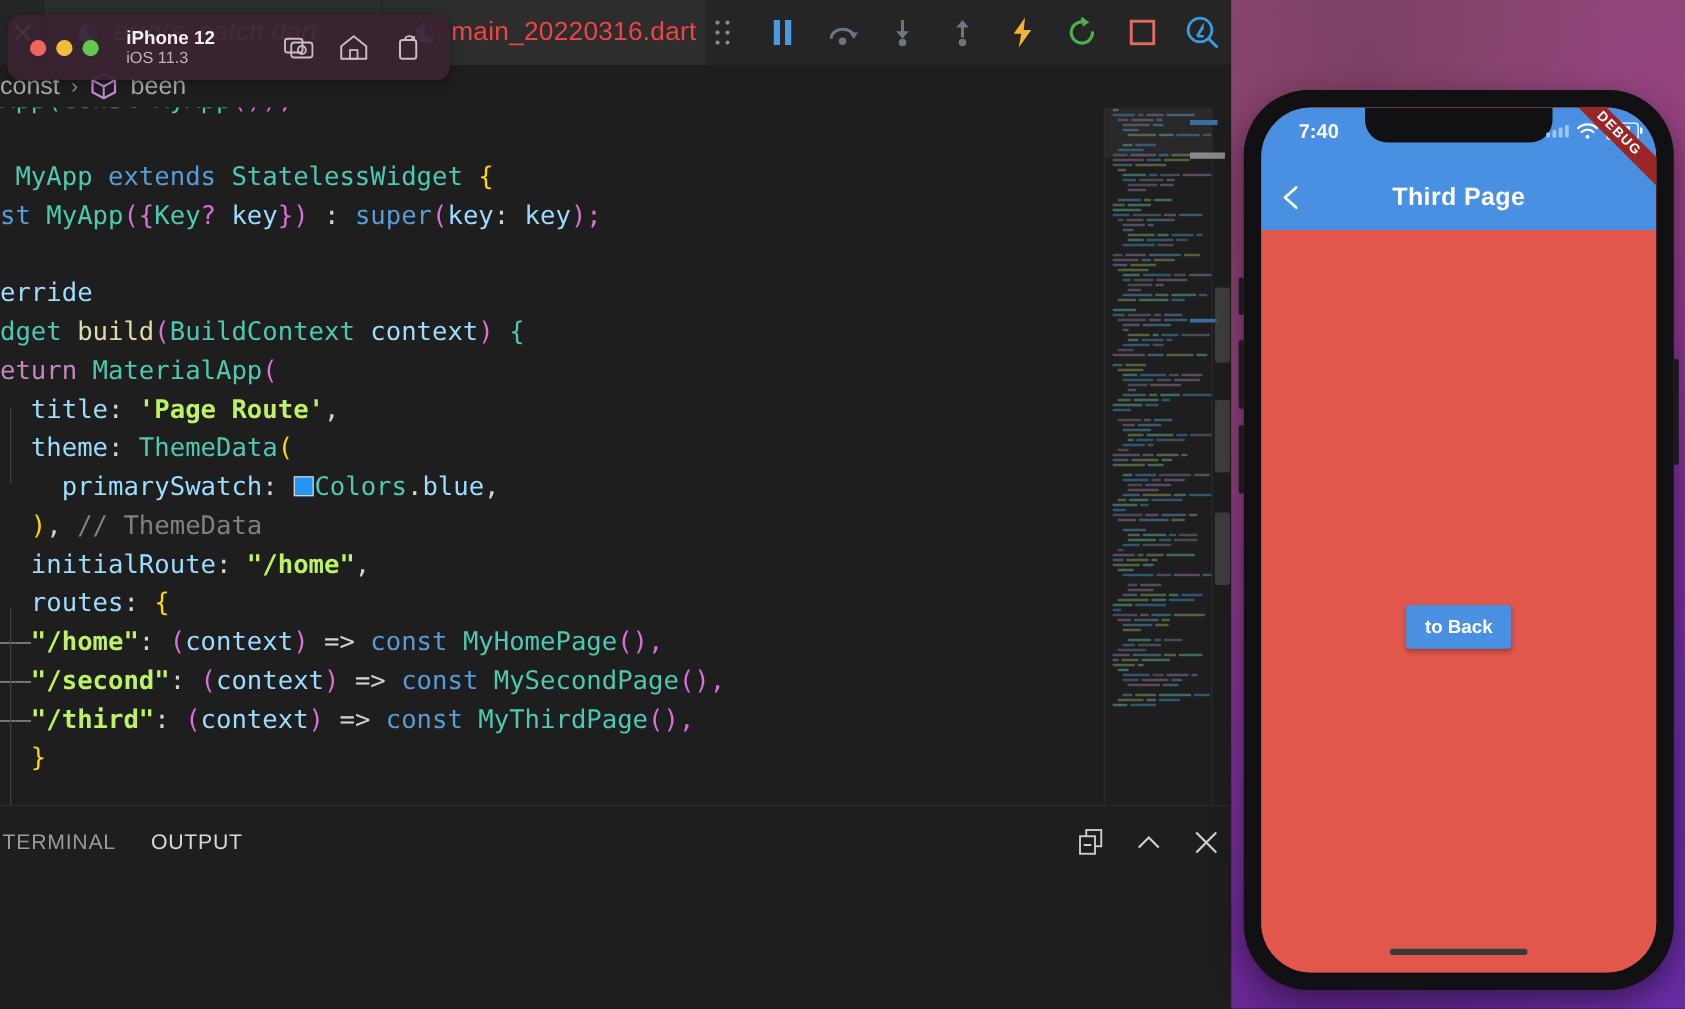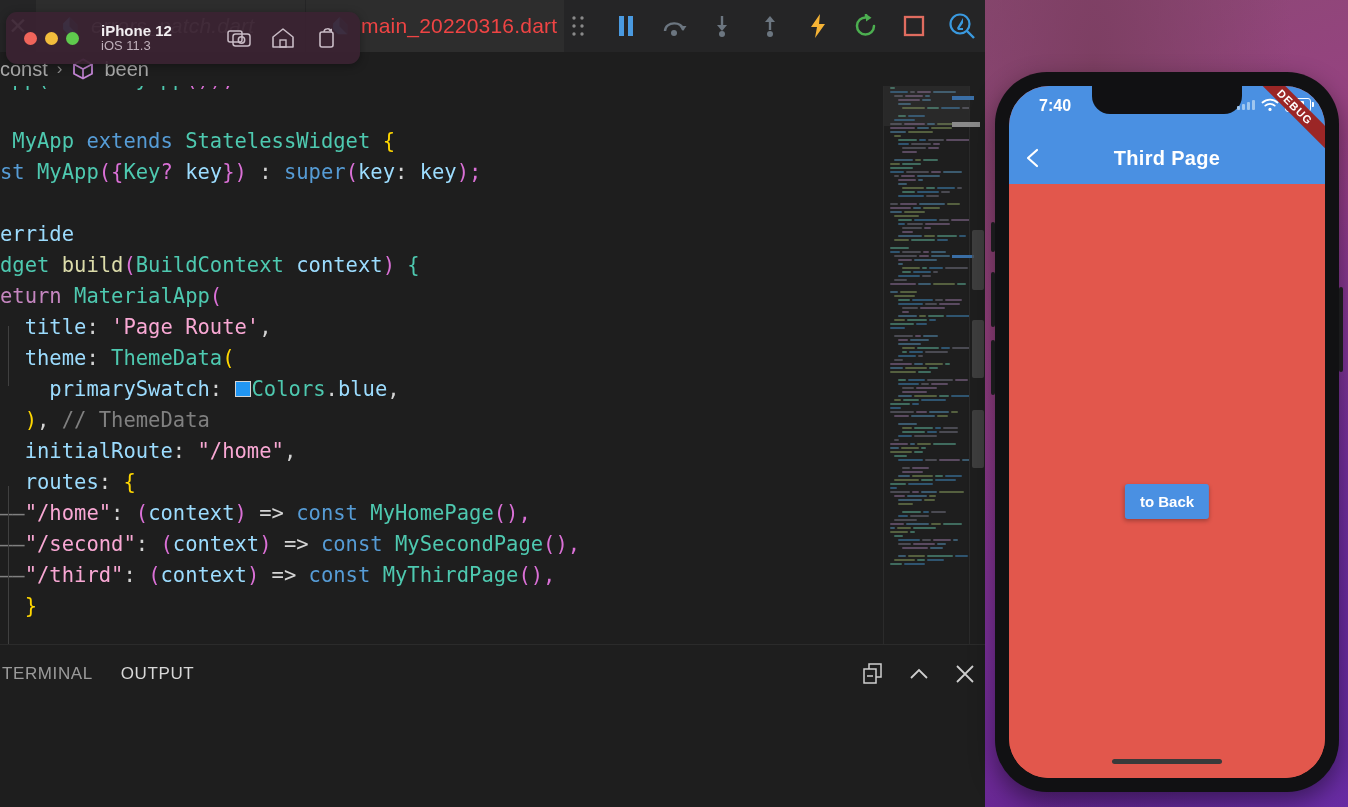--- a/index.html
+++ b/index.html
@@ -41,21 +41,21 @@
   .code{
     position:absolute;left:0;top:-22px;
     font-family:"DejaVu Sans Mono","Liberation Mono",monospace;
     font-size:20.5px;line-height:31px;white-space:pre;
   }
   .code .ln{height:31px;padding-left:0;}
   .k-kw{color:#c586c0;}       
   .k-blue{color:#569cd6;}     
   .k-type{color:#4ec9b0;}     
   .k-var{color:#9cdcfe;}      
-  .k-str{color:#f9a8d4;}      
+  .k-str{color:#bef264;font-weight:bold;}      
   .k-fn{color:#dcdcaa;}      
   .k-cmt2{color:#808080;}
   .k-br1{color:#ffd700;}
   .k-br2{color:#da70d6;}
   .k-plain{color:#d4d4d4;}
   .swatch{display:inline-block;width:14px;height:14px;background:#2196f3;border:1px solid #d4d4d4;vertical-align:-1px;margin-right:1px;}
   .guide{position:absolute;width:1px;background:#404040;}
 
   
   .minimap{position:absolute;left:884px;top:86px;width:86px;height:558px;background:#1e1e1e;overflow:hidden;}

